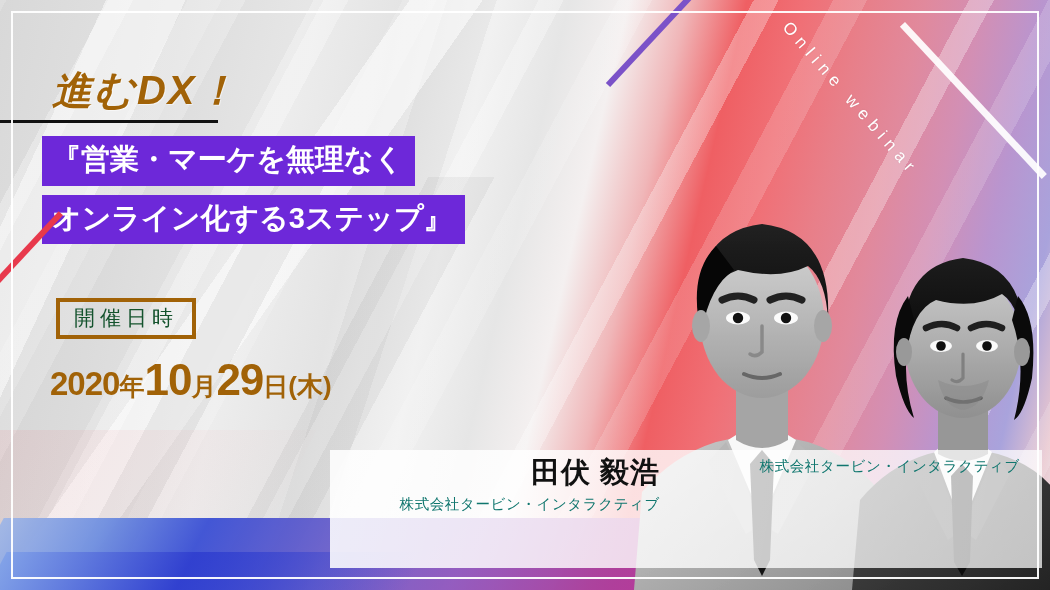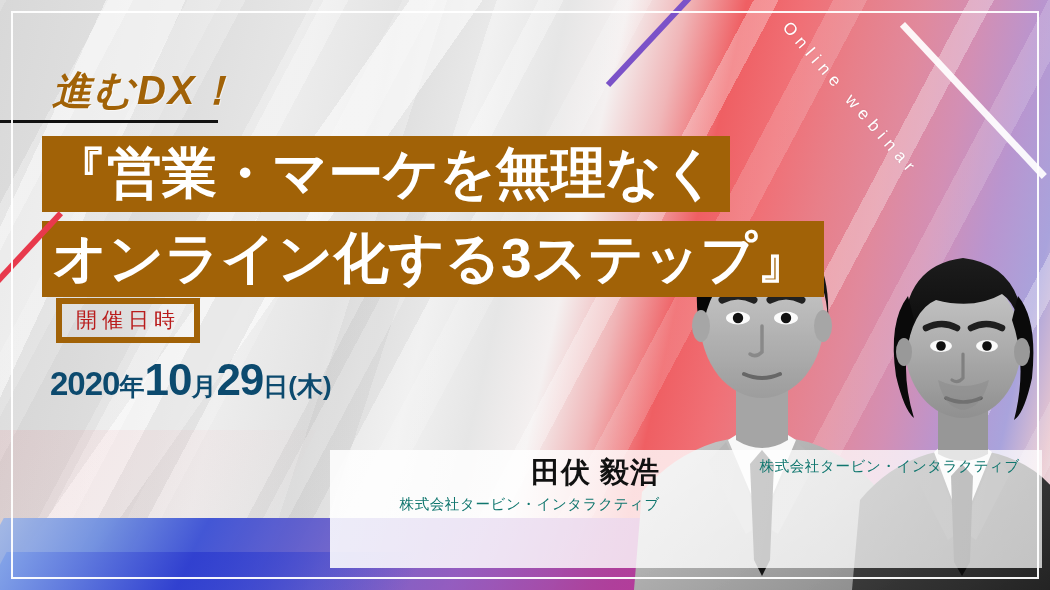--- a/index.html
+++ b/index.html
@@ -226,49 +226,49 @@
   }
 
   
   .title-block {
     position: absolute;
     left: 42px;
     top: 136px;
   }
   .title-line {
     display: table;
-    background: #a16207;
+    background: #6d28d9;
     color: #ffffff;
-    font-size: 55px;
+    font-size: 29px;
     font-weight: 700;
     line-height: 1.02;
     padding: 9px 12px 11px 10px;
     letter-spacing: 0px;
     white-space: nowrap;
   }
   .title-line + .title-line { margin-top: 9px; text-align: center; }
 
   
   .date-label {
     position: absolute;
     left: 56px;
     top: 298px;
-    border: 6px solid #a16207;
+    border: 4px solid #a16207;
     padding: 5px 14px 7px;
     font-size: 21px;
     font-weight: 500;
     letter-spacing: 5px;
-    color: #b91c1c;
+    color: #14532d;
     line-height: 1;
   }
   .date-main {
     position: absolute;
     left: 50px;
     top: 358px;
-    color: #0c4a6e;
+    color: #a16207;
     line-height: 1;
     white-space: nowrap;
   }
   .date-main .yr   { font-size: 33px; font-weight: 700; letter-spacing: -1px; }
   .date-main .unit { font-size: 25px; font-weight: 700; }
   .date-main .big  { font-size: 44px; font-weight: 700; letter-spacing: -1px; }
   .date-main .dow  { font-size: 26px; font-weight: 700; }
 
   .time-lines {
     position: absolute;

